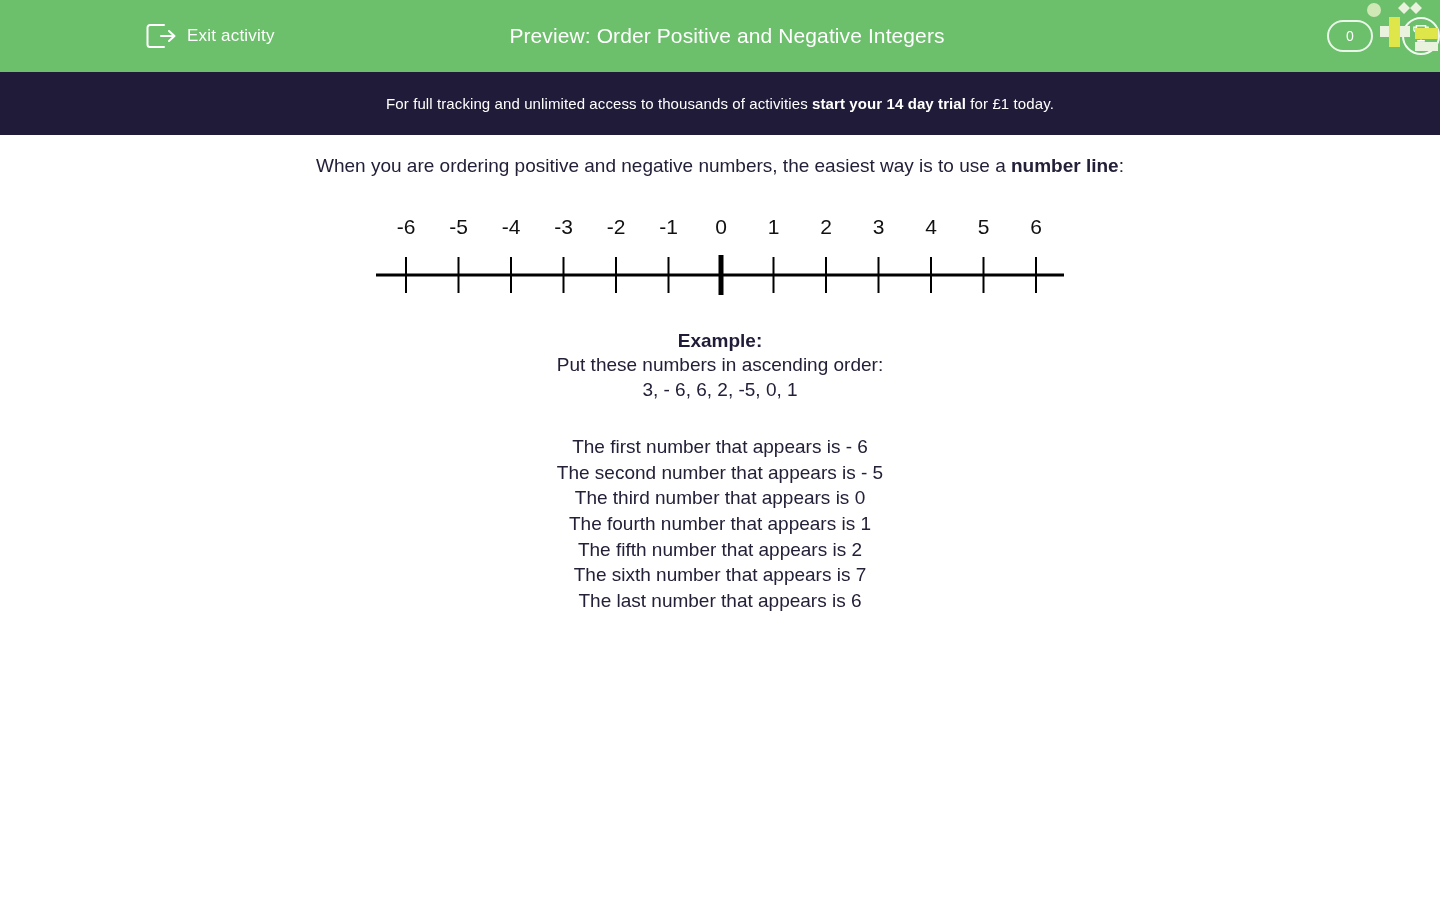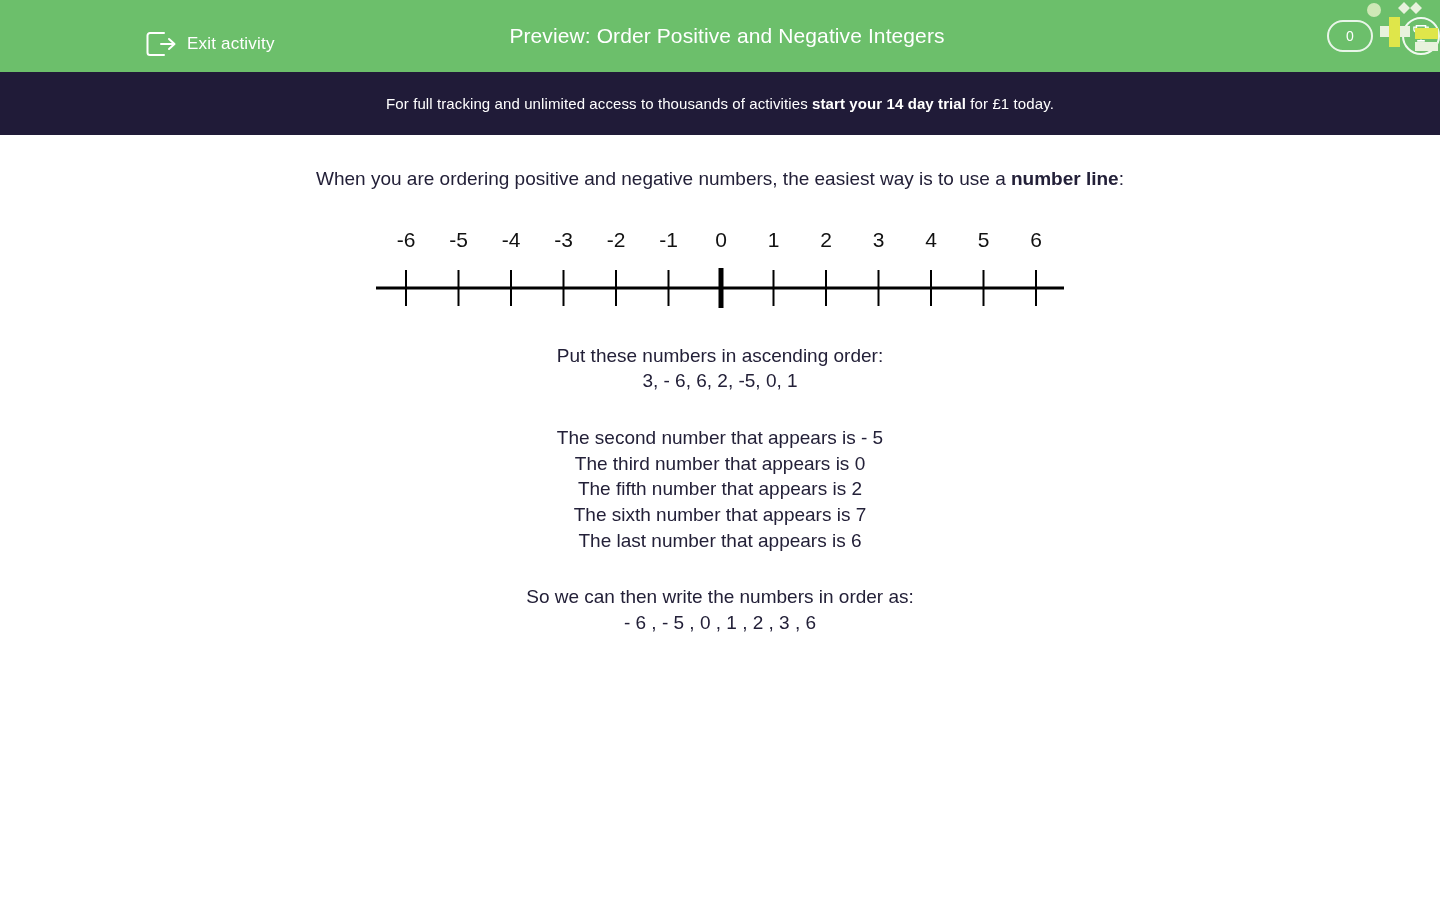--- a/index.html
+++ b/index.html
@@ -18,21 +18,21 @@
     position: relative;
     height: 72px;
     background: #6cbf6b;
     display: flex;
     align-items: center;
     overflow: hidden;
   }
   .exit-activity {
     position: absolute;
     left: 146px;
-    top: 8px;
+    top: 0;
     height: 72px;
     display: flex;
     align-items: center;
     gap: 11px;
     cursor: pointer;
   }
   .exit-icon { width: 30px; height: 26px; display: block; }
   .exit-label {
     color: #ffffff;
     font-size: 17px;
@@ -98,21 +98,21 @@
   .promo-text {
     color: #ffffff;
     font-size: 15px;
     letter-spacing: .1px;
     white-space: nowrap;
   }
   .promo-text b { font-weight: bold; }
 
   
   .content {
-    padding-top: 32px;
+    padding-top: 19px;
     text-align: center;
     color: #1f1a38;
   }
   .lead-line {
     font-size: 19px;
     color: #232038;
     margin: 0 0 0 0;
     line-height: 1.3;
   }
   .lead-line b { font-weight: bold; }
@@ -239,32 +239,31 @@
           <line x1="557" x2="557" y1="8" y2="44" stroke="#000000" stroke-width="2"></line>
           <line x1="609.5" x2="609.5" y1="8" y2="44" stroke="#000000" stroke-width="2"></line>
           <line x1="662" x2="662" y1="8" y2="44" stroke="#000000" stroke-width="2"></line>
         </g>
       <line x1="2" y1="26" x2="690" y2="26" stroke="#000000" stroke-width="3"></line>
     </svg>
   </div>
 
 
   <div class="block-example">
+    <div class="example-heading">Example:</div>
     <div class="para">Put these numbers in ascending order:</div>
     <div class="para">3, - 6, 6, 2, -5, 0, 1</div>
   </div>
 
   <div class="steps">
     <div id="steps-list">
+        <div class="para">The first number that appears is - 6</div>
         <div class="para">The second number that appears is - 5</div>
         <div class="para">The third number that appears is 0</div>
+        <div class="para">The fourth number that appears is 1</div>
         <div class="para">The fifth number that appears is 2</div>
         <div class="para">The sixth number that appears is 7</div>
         <div class="para">The last number that appears is 6</div>
       </div>
   </div>
 
-  <div class="conclusion">
-    <div class="para">So we can then write the numbers in order as:</div>
-    <div class="para">- 6 , - 5 , 0 , 1 , 2 , 3 , 6</div>
-  </div>
 
 </div>
 
 </body></html>

